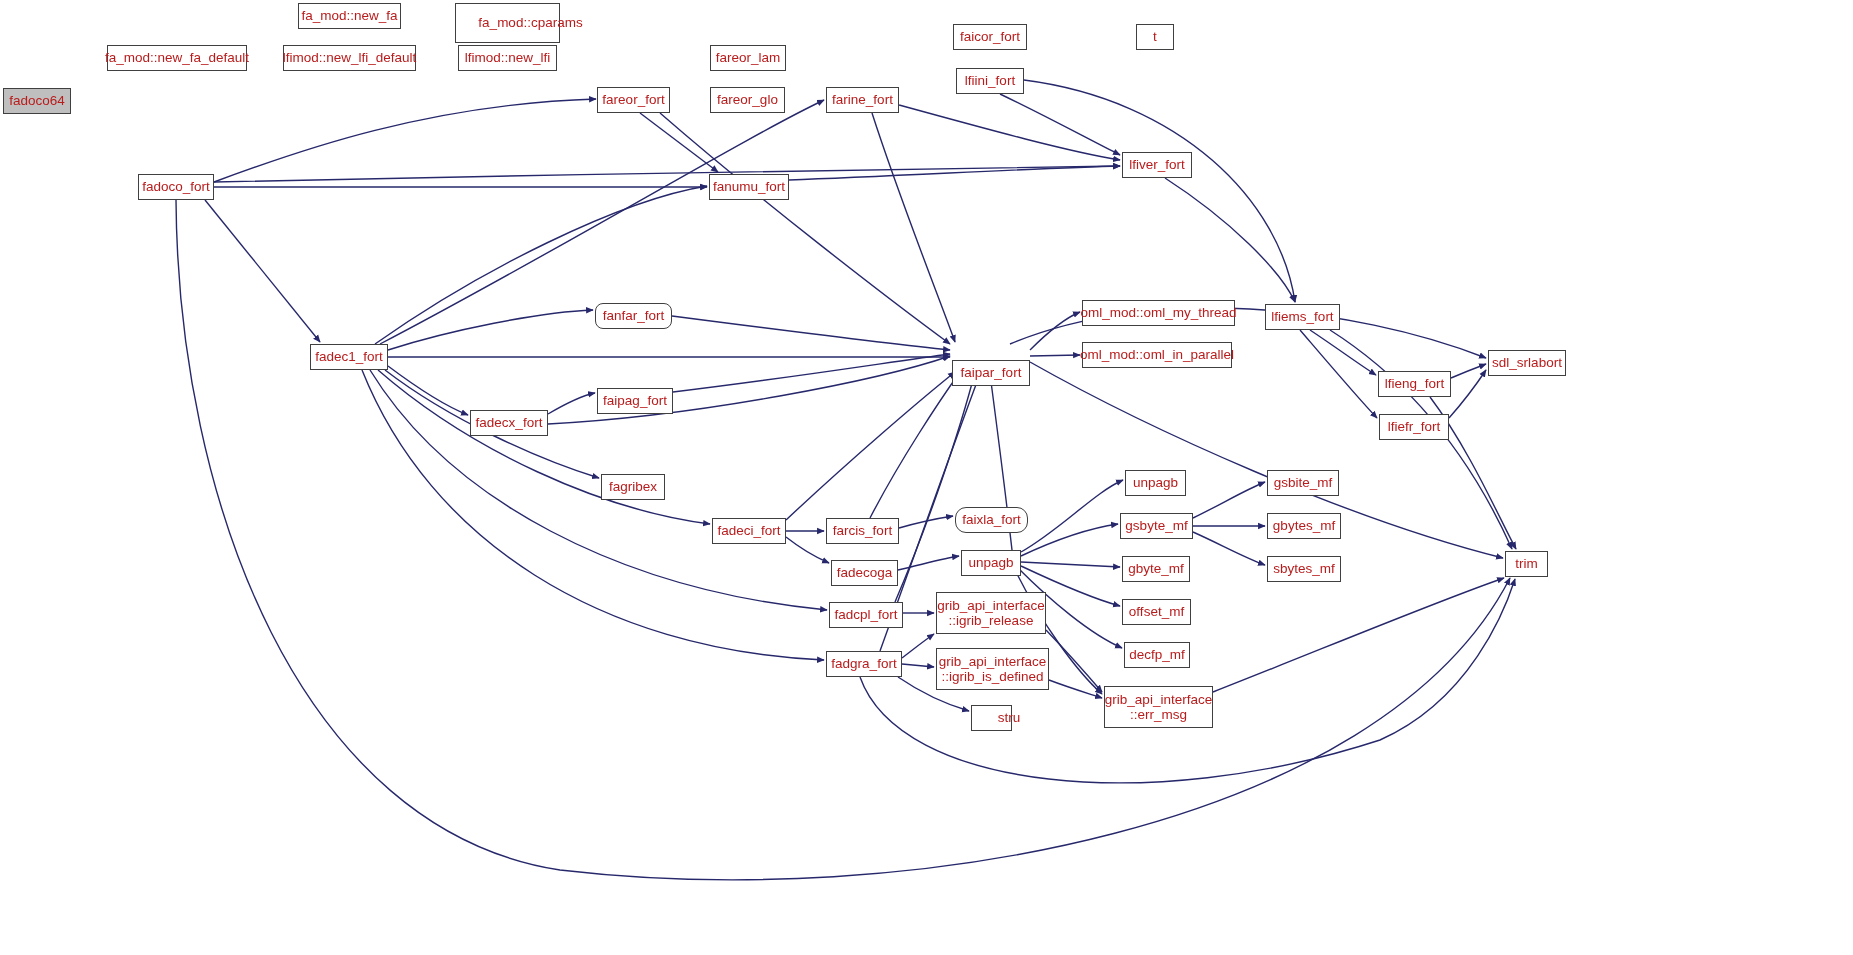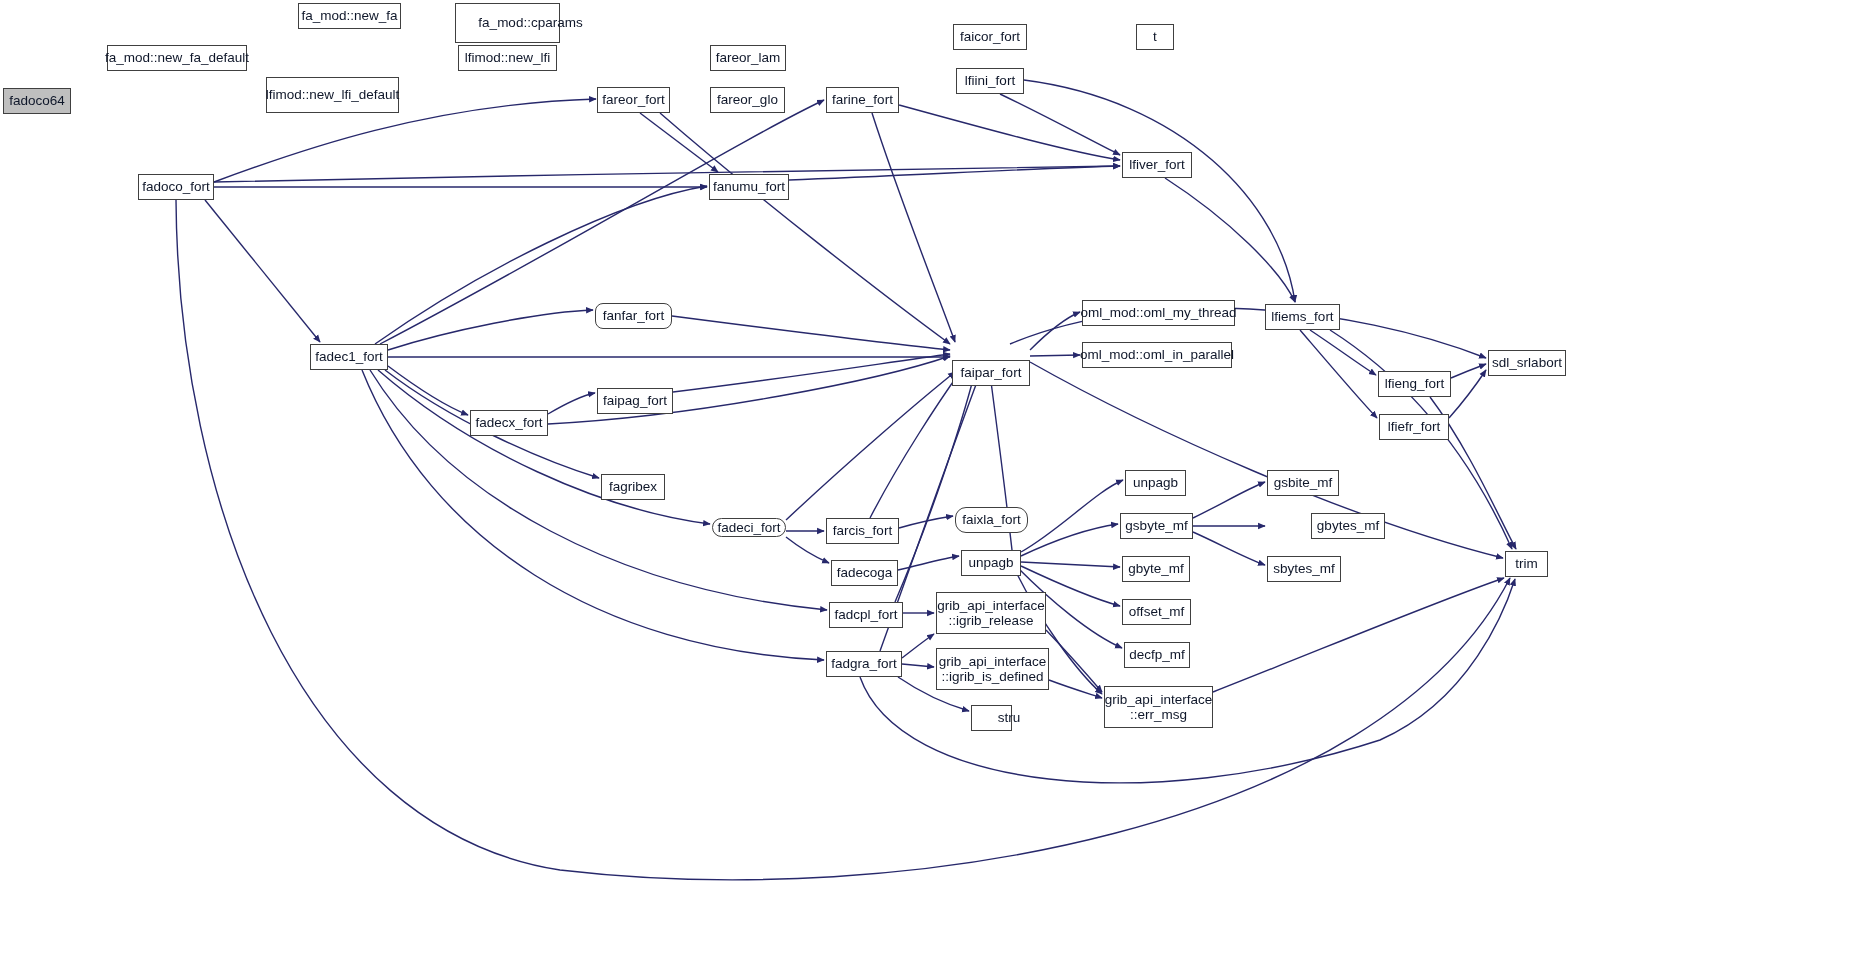--- a/index.html
+++ b/index.html
@@ -21,21 +21,21 @@
     top: 0;
     width: 1853px;
     height: 955px;
     pointer-events: none;
   }
   .node {
     position: absolute;
     box-sizing: border-box;
     border: 1px solid #404040;
     background: #ffffff;
-    color: #0f172a;
+    color: #b91c1c;
     font-size: 13.5px;
     line-height: 1.12;
     display: flex;
     align-items: center;
     justify-content: center;
     text-align: center;
     white-space: pre;
     letter-spacing: 0px;
   }
   .node.root {
@@ -122,21 +122,21 @@
         <path d="M 1046,630 C 1070,655 1090,678 1102,692" marker-end="url(#arrow)"></path>
         <path d="M 1213,692 C 1320,650 1440,600 1504,578" marker-end="url(#arrow)"></path>
       </g>
   </svg>
 
   <div id="node-layer">
       <div class="node root" style="left: 3px; top: 88px; width: 68px; height: 26px;"><span class="node-label">fadoco64</span></div>
       <div class="node" style="left: 107px; top: 45px; width: 140px; height: 26px;"><span class="node-label">fa_mod::new_fa_default</span></div>
       <div class="node" style="left: 298px; top: 3px; width: 103px; height: 26px;"><span class="node-label">fa_mod::new_fa</span></div>
       <div class="node" style="left: 455px; top: 3px; width: 105px; height: 40px; padding-left: 46px;"><span class="node-label">fa_mod::cparams</span></div>
-      <div class="node" style="left: 266px; top: 45px; width: 133px; height: 36px; margin-top: 32px;"><span class="node-label">lfimod::new_lfi_default</span></div>
+      <div class="node" style="left: 283px; top: 45px; width: 133px; height: 26px;"><span class="node-label">lfimod::new_lfi_default</span></div>
       <div class="node" style="left: 458px; top: 45px; width: 99px; height: 26px;"><span class="node-label">lfimod::new_lfi</span></div>
       <div class="node" style="left: 138px; top: 174px; width: 76px; height: 26px;"><span class="node-label">fadoco_fort</span></div>
       <div class="node" style="left: 597px; top: 87px; width: 73px; height: 26px;"><span class="node-label">fareor_fort</span></div>
       <div class="node" style="left: 710px; top: 45px; width: 76px; height: 26px;"><span class="node-label">fareor_lam</span></div>
       <div class="node" style="left: 710px; top: 87px; width: 75px; height: 26px;"><span class="node-label">fareor_glo</span></div>
       <div class="node" style="left: 826px; top: 87px; width: 73px; height: 26px;"><span class="node-label">farine_fort</span></div>
       <div class="node" style="left: 953px; top: 24px; width: 74px; height: 26px;"><span class="node-label">faicor_fort</span></div>
       <div class="node" style="left: 1136px; top: 24px; width: 38px; height: 26px;"><span class="node-label">t</span></div>
       <div class="node" style="left: 956px; top: 68px; width: 68px; height: 26px;"><span class="node-label">lfiini_fort</span></div>
       <div class="node" style="left: 1122px; top: 152px; width: 70px; height: 26px;"><span class="node-label">lfiver_fort</span></div>
@@ -146,29 +146,29 @@
       <div class="node" style="left: 952px; top: 360px; width: 78px; height: 26px;"><span class="node-label">faipar_fort</span></div>
       <div class="node" style="left: 1082px; top: 300px; width: 153px; height: 26px;"><span class="node-label">oml_mod::oml_my_thread</span></div>
       <div class="node" style="left: 1082px; top: 342px; width: 150px; height: 26px;"><span class="node-label">oml_mod::oml_in_parallel</span></div>
       <div class="node" style="left: 1265px; top: 304px; width: 75px; height: 26px;"><span class="node-label">lfiems_fort</span></div>
       <div class="node" style="left: 1488px; top: 350px; width: 78px; height: 26px;"><span class="node-label">sdl_srlabort</span></div>
       <div class="node" style="left: 1378px; top: 371px; width: 73px; height: 26px;"><span class="node-label">lfieng_fort</span></div>
       <div class="node" style="left: 1379px; top: 414px; width: 70px; height: 26px;"><span class="node-label">lfiefr_fort</span></div>
       <div class="node" style="left: 597px; top: 388px; width: 76px; height: 26px;"><span class="node-label">faipag_fort</span></div>
       <div class="node" style="left: 470px; top: 410px; width: 78px; height: 26px;"><span class="node-label">fadecx_fort</span></div>
       <div class="node" style="left: 601px; top: 474px; width: 64px; height: 26px;"><span class="node-label">fagribex</span></div>
-      <div class="node" style="left: 712px; top: 518px; width: 74px; height: 19px; border-radius: 10px;"><span class="node-label">fadeci_fort</span></div>
+      <div class="node" style="left: 712px; top: 518px; width: 74px; height: 26px;"><span class="node-label">fadeci_fort</span></div>
       <div class="node" style="left: 826px; top: 518px; width: 73px; height: 26px;"><span class="node-label">farcis_fort</span></div>
       <div class="node" style="left: 955px; top: 507px; width: 73px; height: 26px; border-radius: 11px;"><span class="node-label">faixla_fort</span></div>
       <div class="node" style="left: 831px; top: 560px; width: 67px; height: 26px;"><span class="node-label">fadecoga</span></div>
       <div class="node" style="left: 961px; top: 550px; width: 60px; height: 26px;"><span class="node-label">unpagb</span></div>
       <div class="node" style="left: 1125px; top: 470px; width: 61px; height: 26px;"><span class="node-label">unpagb</span></div>
       <div class="node" style="left: 1120px; top: 513px; width: 73px; height: 26px;"><span class="node-label">gsbyte_mf</span></div>
       <div class="node" style="left: 1267px; top: 470px; width: 72px; height: 26px;"><span class="node-label">gsbite_mf</span></div>
-      <div class="node" style="left: 1267px; top: 513px; width: 74px; height: 26px; margin-left: 44px;"><span class="node-label">gbytes_mf</span></div>
+      <div class="node" style="left: 1267px; top: 513px; width: 74px; height: 26px;"><span class="node-label">gbytes_mf</span></div>
       <div class="node" style="left: 1267px; top: 556px; width: 74px; height: 26px;"><span class="node-label">sbytes_mf</span></div>
       <div class="node" style="left: 1122px; top: 556px; width: 68px; height: 26px;"><span class="node-label">gbyte_mf</span></div>
       <div class="node" style="left: 1122px; top: 599px; width: 69px; height: 26px;"><span class="node-label">offset_mf</span></div>
       <div class="node" style="left: 1124px; top: 642px; width: 66px; height: 26px;"><span class="node-label">decfp_mf</span></div>
       <div class="node" style="left: 829px; top: 602px; width: 74px; height: 26px;"><span class="node-label">fadcpl_fort</span></div>
       <div class="node" style="left: 936px; top: 592px; width: 110px; height: 42px;"><span class="node-label">grib_api_interface
 ::igrib_release</span></div>
       <div class="node" style="left: 826px; top: 651px; width: 76px; height: 26px;"><span class="node-label">fadgra_fort</span></div>
       <div class="node" style="left: 936px; top: 648px; width: 113px; height: 42px;"><span class="node-label">grib_api_interface
 ::igrib_is_defined</span></div>

